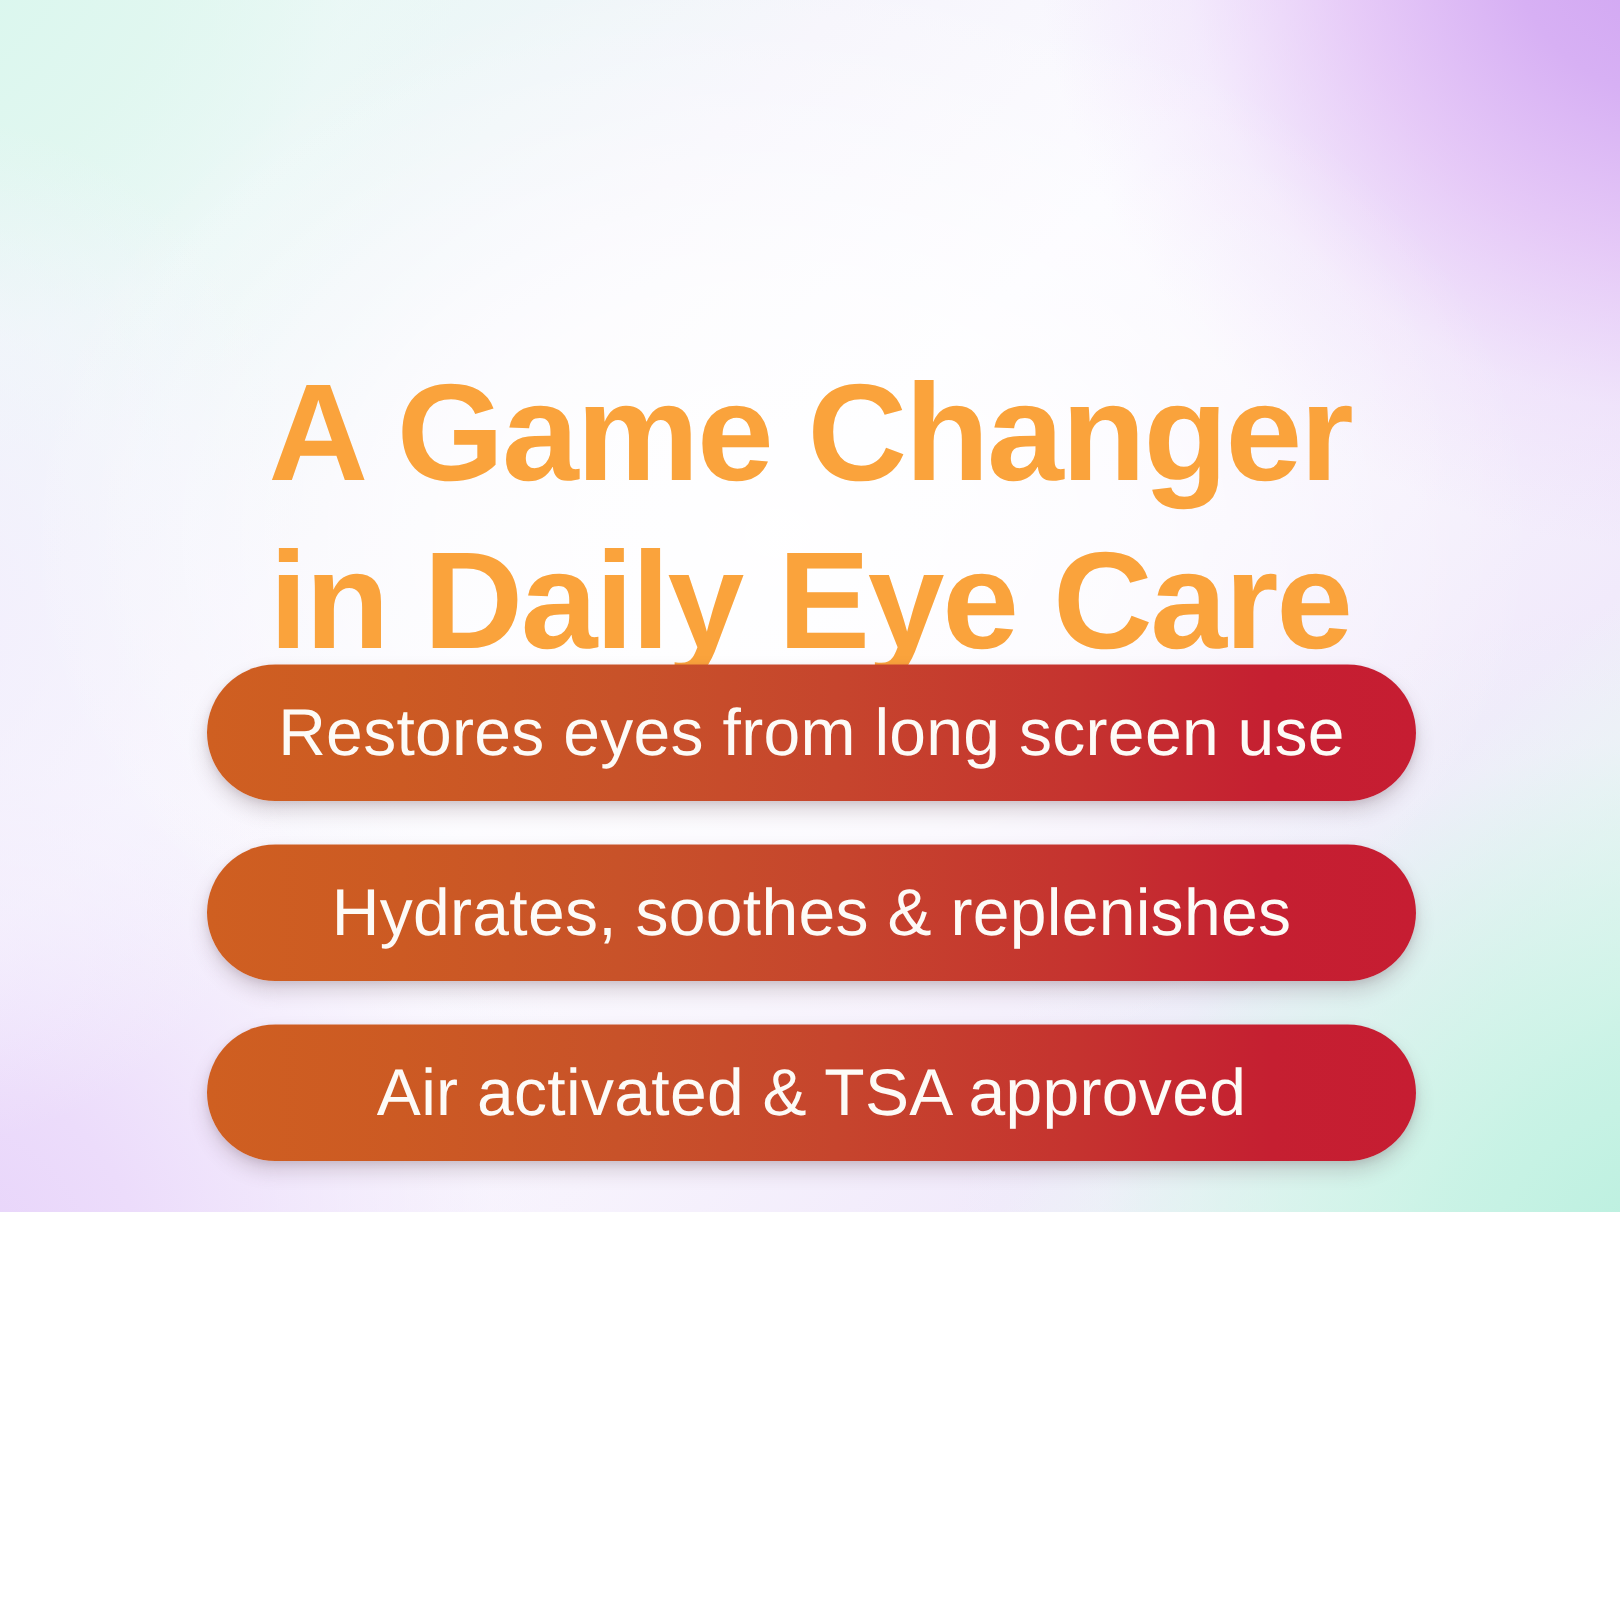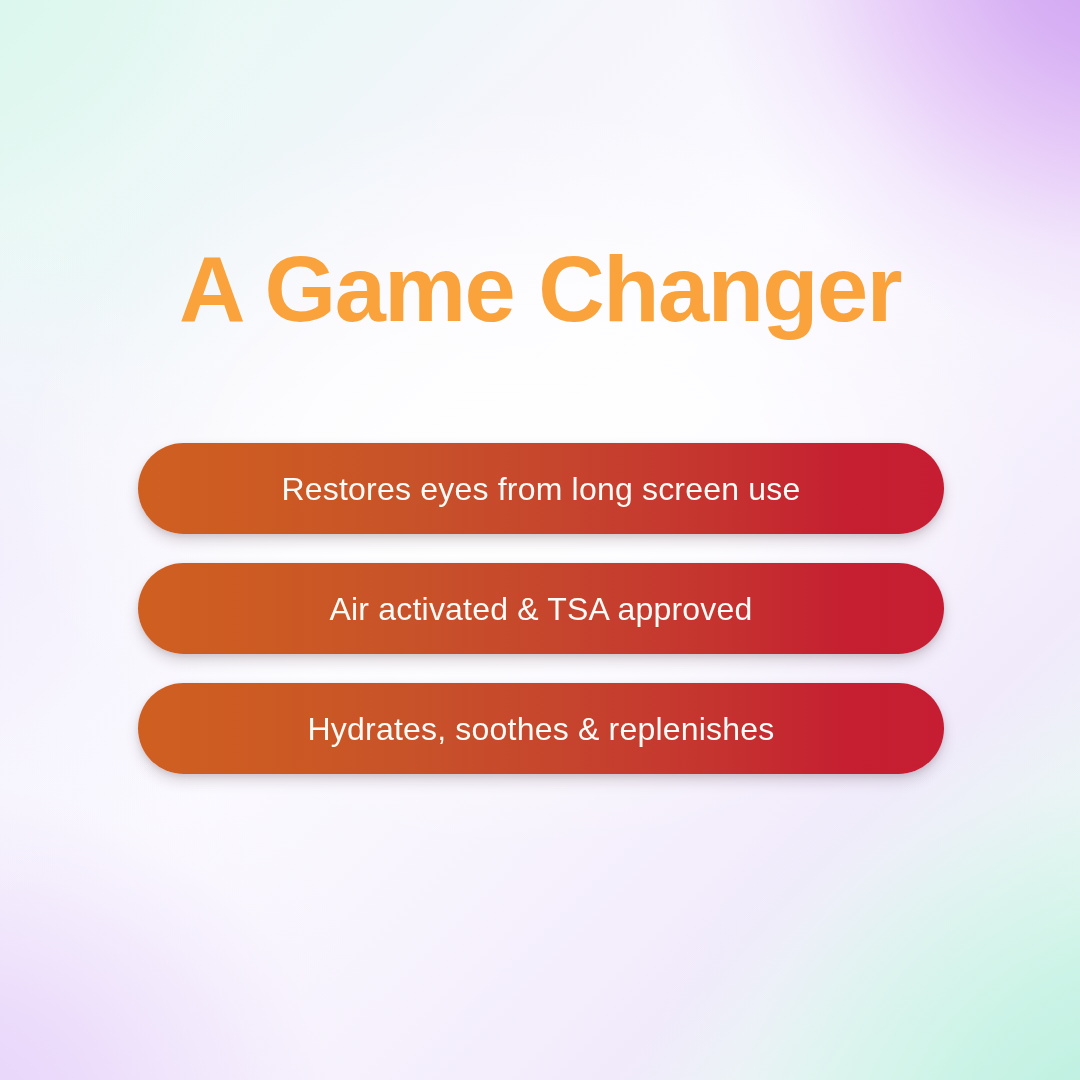--- a/index.html
+++ b/index.html
@@ -10,21 +10,21 @@
   body {
     width: 1080px;
     height: 1080px;
     overflow: hidden;
     font-family: "Liberation Sans", sans-serif;
   }
 
   #poster {
     position: relative;
     width: 1080px;
-    height: 1080px;
+    height: 808px;
     overflow: hidden;
     background-color: #f4f1fb;
   }
 
   
   .bg-layer {
     position: absolute;
     inset: 0;
     pointer-events: none;
   }
@@ -153,21 +153,21 @@
   }
 
   .pill:last-child {
     margin-bottom: 0;
   }
 
   .pill-label {
     color: #fdfbf7;
     font-family: "Liberation Sans", sans-serif;
     font-weight: 400;
-    font-size: 32px;
+    font-size: 44px;
     line-height: 1;
     letter-spacing: 0.2px;
     text-align: center;
     padding: 0 34px;
     white-space: nowrap;
   }
 </style>
 </head>
 <body>
 
@@ -178,33 +178,34 @@
   <div class="bg-layer bg-tr"></div>
   <div class="bg-layer bg-bl"></div>
   <div class="bg-layer bg-br"></div>
   <div class="bg-layer bg-left-wash"></div>
   <div class="bg-layer bg-center"></div>
 
   <div id="content">
 
     <h1 id="headline">
       <span class="hl-line">A Game Changer</span>
+      <span class="hl-line">in Daily Eye Care</span>
     </h1>
 
     <div id="pill-list">
 
       <div class="pill">
         <span class="pill-label">Restores eyes from long screen use</span>
       </div>
 
 
       <div class="pill">
+        <span class="pill-label">Hydrates, soothes &amp; replenishes</span>
+      </div>
+
+      <div class="pill">
         <span class="pill-label">Air activated &amp; TSA approved</span>
       </div>
 
-      <div class="pill">
-        <span class="pill-label">Hydrates, soothes &amp; replenishes</span>
-      </div>
-
     </div>
 
   </div>
 </div>
 
 </body></html>

